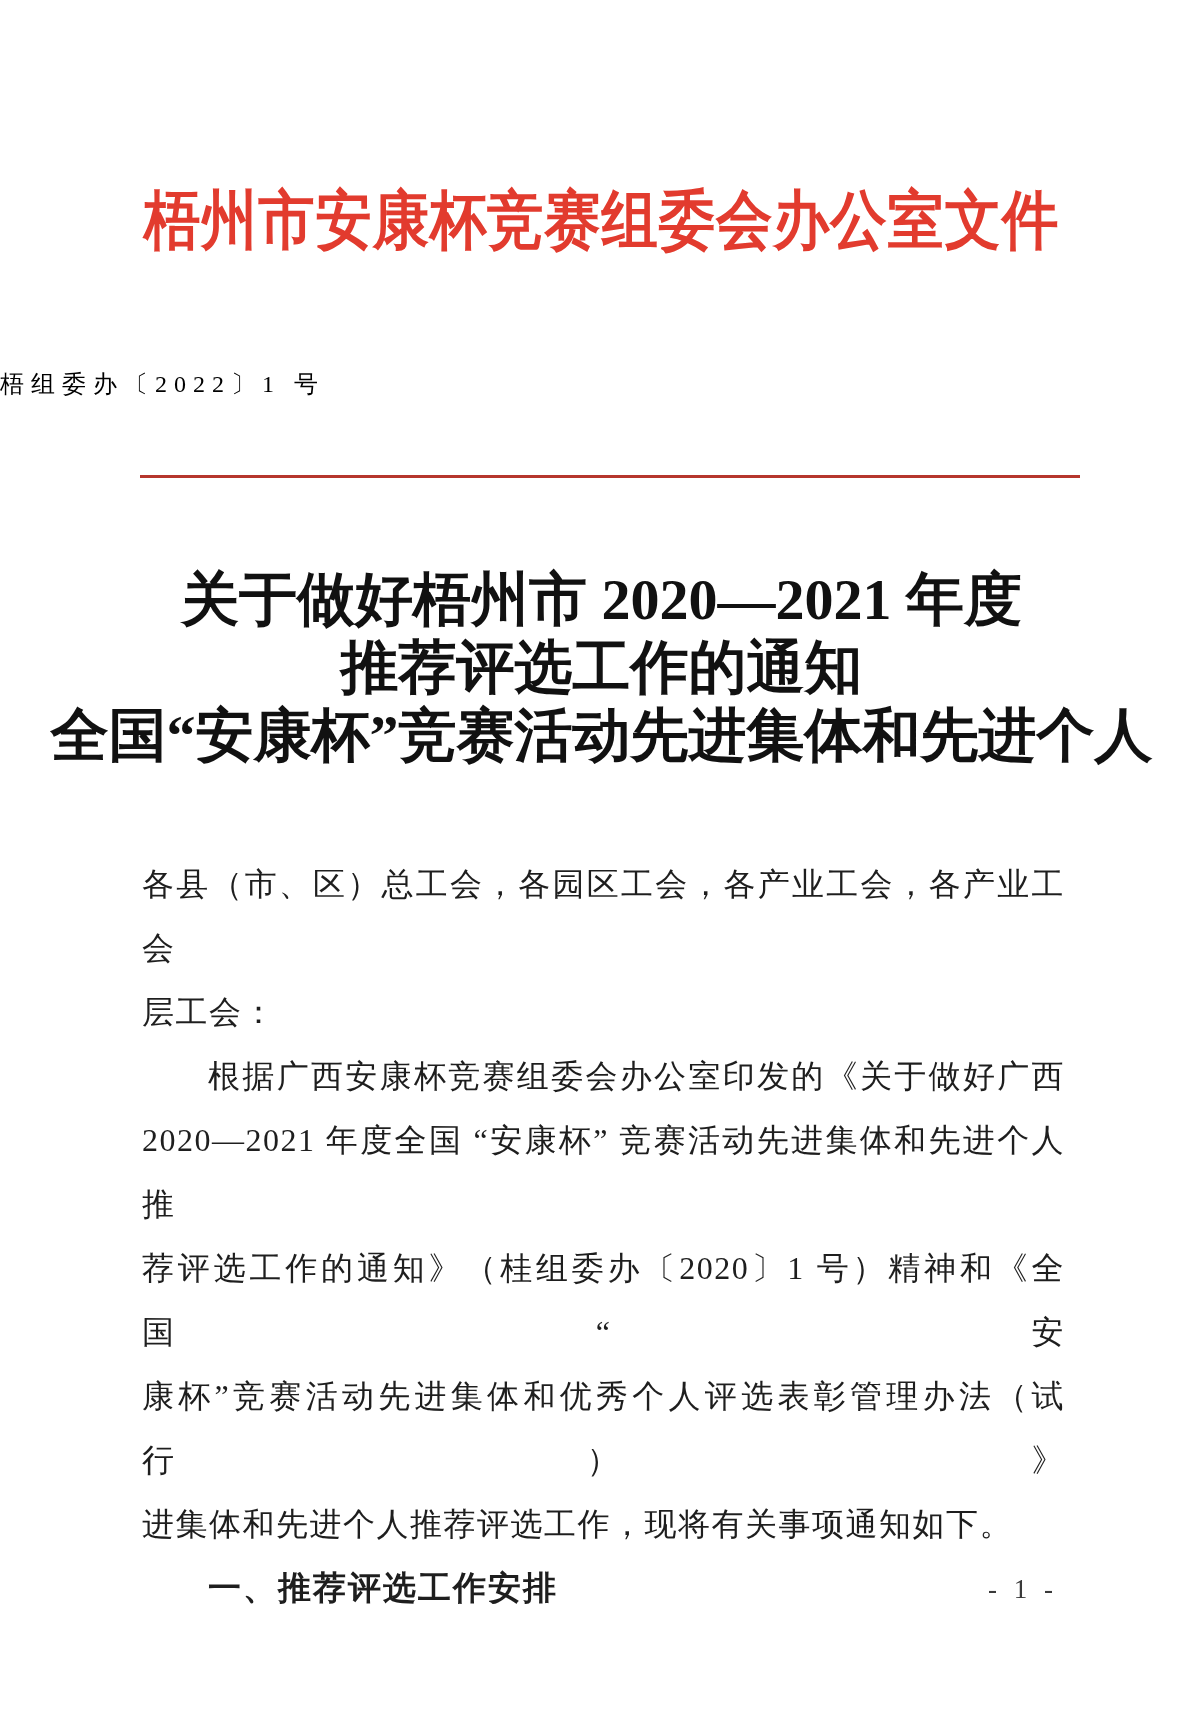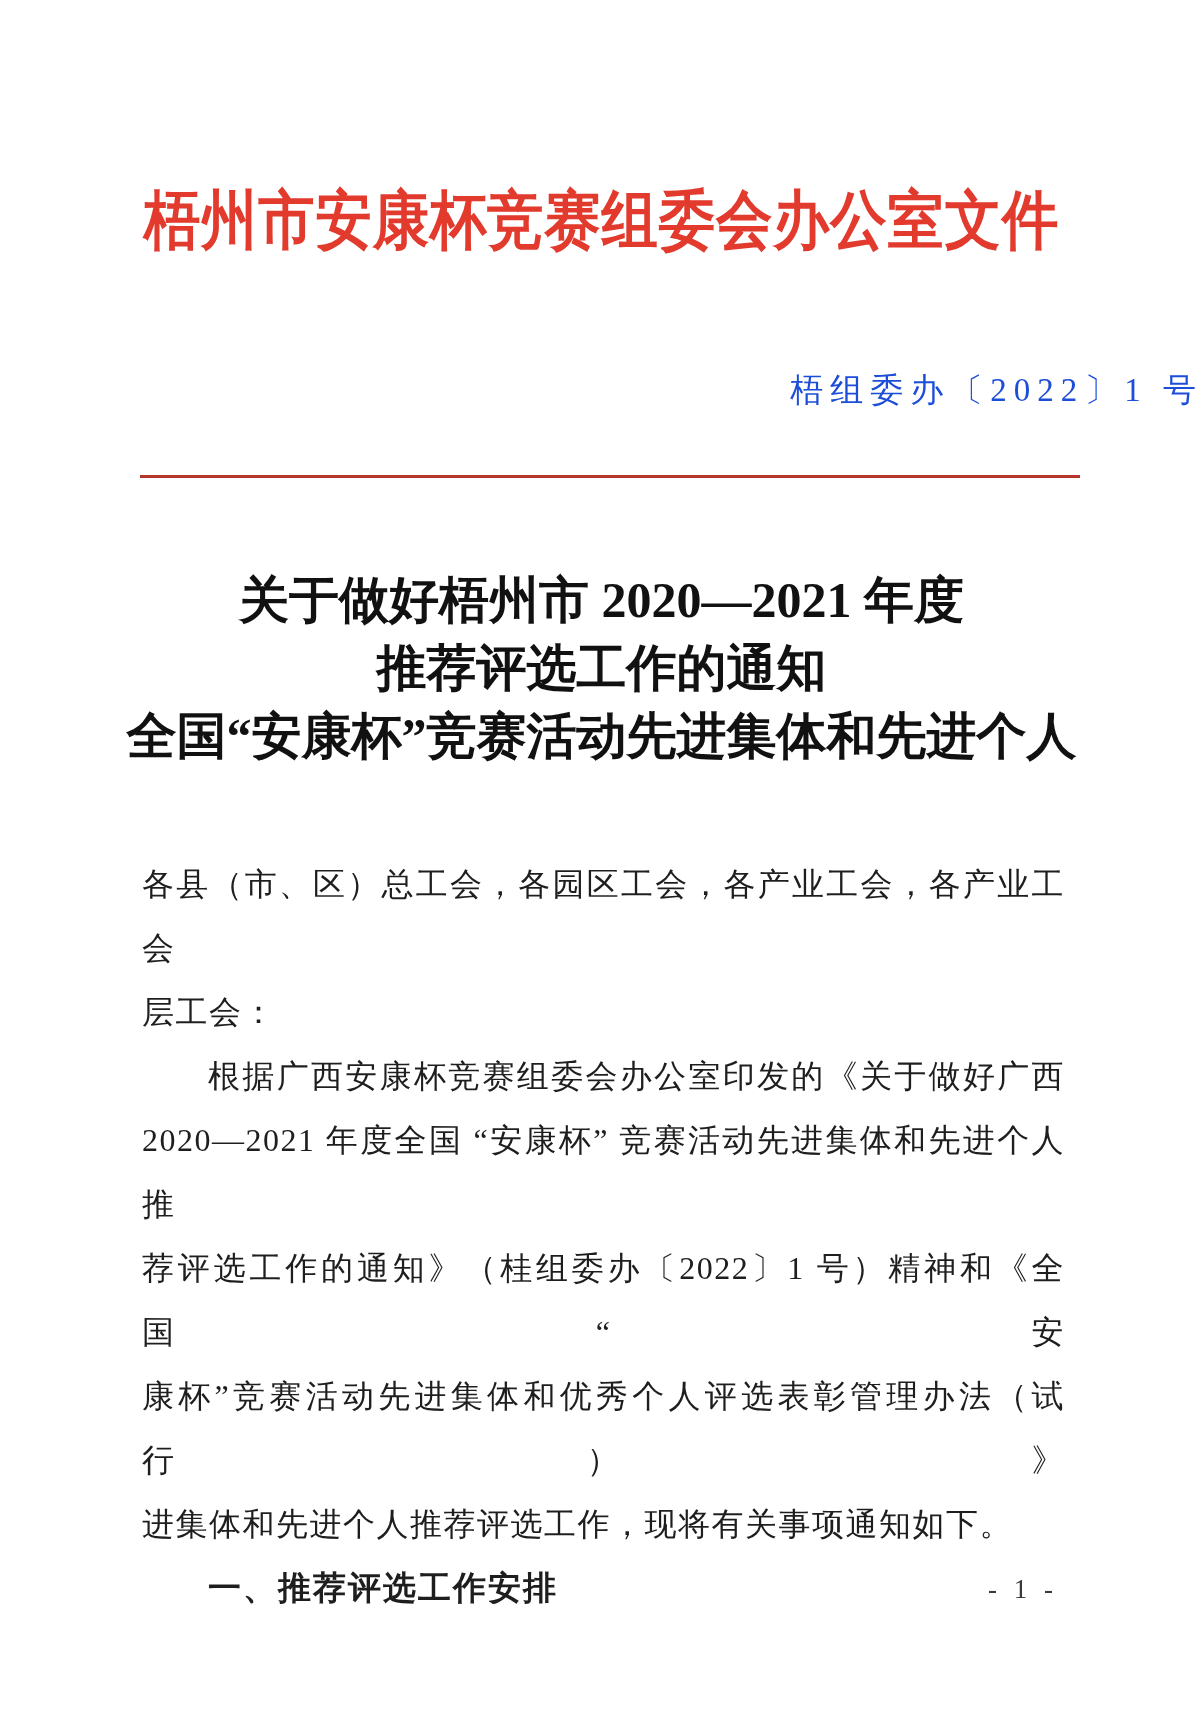--- a/index.html
+++ b/index.html
@@ -16,34 +16,34 @@
     position:absolute; top:186px; left:0; width:100%;
     text-align:center;
     font-size:64px; font-weight:bold; line-height:1.1;
     color:var(--header-red,#e23b2e);
     transform:scaleX(0.88);
     letter-spacing:1px;
     white-space:nowrap;
   }
   .doc-number {
     position:absolute; top:368px; left:0; width:100%;
-    text-align:right;
-    font-size:33px; letter-spacing:7px;
-    color:#1d4ed8;
+    text-align:left;
+    font-size:24px; letter-spacing:7px;
+    color:#000000;
     white-space:nowrap;
   }
   .red-rule {
     position:absolute; top:475px; left:140px;
     width:940px; height:3px;
     background:var(--rule-red,#b6362d);
   }
   .doc-title {
     position:absolute; top:566px; left:0; width:100%;
     text-align:center;
-    font-size:50px; font-weight:bold; line-height:68px;
+    font-size:58px; font-weight:bold; line-height:68px;
     color:#111;
   }
   .body-block {
     position:absolute; top:852px; left:142px; width:923px;
     font-size:32px; line-height:64px;
     letter-spacing:1.5px;
   }
   .line { white-space:nowrap; }
   .line.justify { white-space:normal; text-align:justify; text-align-last:justify; }
   .line.indent { text-indent:66px; }
@@ -73,21 +73,21 @@
     <div class="title-line">关于做好梧州市 2020—2021 年度</div>
     <div class="title-line">推荐评选工作的通知</div>
     <div class="title-line">全国“安康杯”竞赛活动先进集体和先进个人</div>
   </div>
 
   <div class="body-block" id="body-lines">
       <div class="line justify">各县（市、区）总工会，各园区工会，各产业工会，各产业工会</div>
       <div class="line left">层工会：</div>
       <div class="line justify indent">根据广西安康杯竞赛组委会办公室印发的《关于做好广西</div>
       <div class="line justify">2020—2021 年度全国 “安康杯” 竞赛活动先进集体和先进个人推</div>
-      <div class="line justify">荐评选工作的通知》（桂组委办〔2022〕1 号）精神和《全国“安</div>
+      <div class="line justify">荐评选工作的通知》（桂组委办〔2020〕1 号）精神和《全国“安</div>
       <div class="line justify">康杯”竞赛活动先进集体和优秀个人评选表彰管理办法（试行）》</div>
       <div class="line left">进集体和先进个人推荐评选工作，现将有关事项通知如下。</div>
       <div class="line heading-black indent">一、推荐评选工作安排</div>
     </div>
 
   <div class="page-number">- 1 -</div>
 
 </div>
 
 </body></html>

